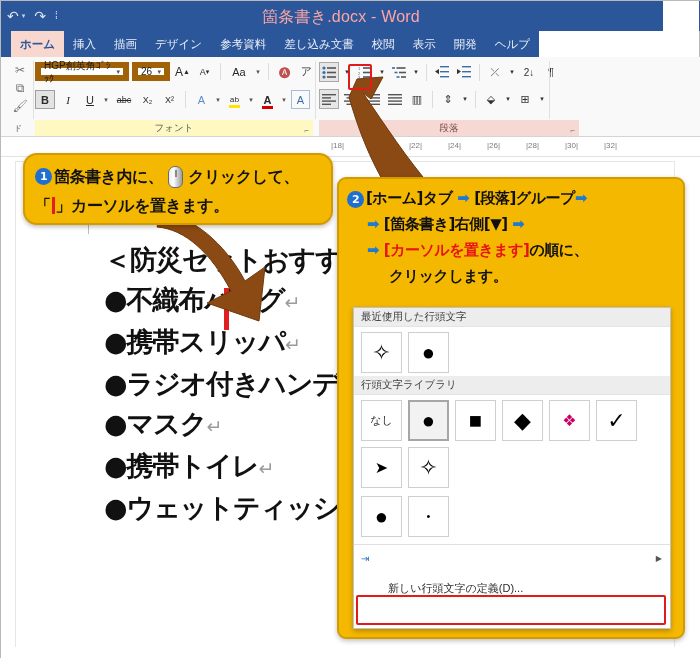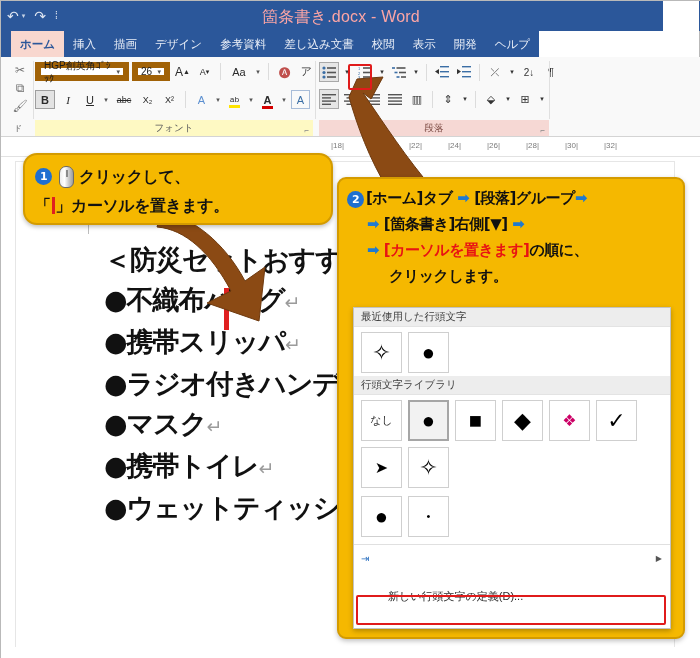--- a/index.html
+++ b/index.html
@@ -99,21 +99,21 @@
     font-size:11px; color:#333;
   }
   .pic.sel{ background:#e6e6e6; border:1px solid #a9a9a9;}
 
   
   .grp-label{
     position:absolute; bottom:0; height:16px; font-size:9.5px; color:#5a5a5a;
     display:flex; align-items:center; justify-content:center;
   }
   #label-font{ left:34px; width:278px; background:#fef9c3; }
-  #label-para{ left:318px; width:230px; background:#f6d8d4; color:#7c4a43;}
+  #label-para{ left:318px; width:260px; background:#f6d8d4; color:#7c4a43;}
   #label-clip{ left:0px; width:34px; background:#f9f9f9; font-size:8px;}
   .dialog-launch{ position:absolute; right:4px; bottom:1px; font-size:8px; color:#8a8a8a;}
 
   
   #bullet-btn-highlight{
     position:absolute; left:347px; top:63px; width:24px; height:26px;
     border:2px solid #e01b1b; border-radius:2px; z-index:6;
   }
 
   
@@ -237,21 +237,21 @@
   .tile .gl.mid{ font-size:16px;}
   .tile .txt{ font-size:11px; color:#2b2b2b;}
   .menu-divider{ height:1px; background:#e0e0e0; margin:4px 0 0 0;}
   .menu-cmd{
     height:26px; display:flex; align-items:center; font-size:11px; color:#2b2b2b;
     padding-left:7px; position:relative;
   }
   .menu-cmd .cmdic{ width:20px; color:#2b70c0; font-size:10px;}
   .menu-cmd .submenu-arrow{ position:absolute; right:8px; font-size:8px; color:#555;}
   #menu-cmd-new{
-    margin:12px 3px 0 3px; height:26px; display:flex; align-items:center;
+    margin:4px 3px 0 3px; height:26px; display:flex; align-items:center;
     font-size:11px; color:#2b2b2b; padding-left:30px;
     border:1px solid #ffffff;
   }
   #menu-new-highlight{
     position:absolute; left:2px; bottom:3px; width:310px; height:30px;
     border:2px solid #e01b1b; border-radius:2px; pointer-events:none;
   }
 
   
   #bottom-strip{
@@ -536,20 +536,21 @@
     <path d="M8 4 C38 6, 72 34, 92 72 L112 58 L106 112 L54 94 L78 82 C58 44, 32 20, 4 18 Z" fill="#8b4a14" stroke="#6e3a0f" stroke-width="1"></path>
   </svg>
 
   <svg id="arrow-ribbon" viewBox="0 0 130 120">
     <path d="M34 6 L60 4 L48 26 L40 20 C62 52, 84 86, 110 116 L66 118 C46 86, 34 52, 26 24 Z" fill="#8b4a14" stroke="#6e3a0f" stroke-width="1"></path>
   </svg>
 
   <div id="callout-1">
     <div class="co1-line">
       <span class="badge-num">1</span>
+      <span>箇条書き内に、</span>
       <span id="mouse-glyph"></span>
       <span>クリックして、</span>
     </div>
     <div class="co1-line">
       <span>「</span>
         <span class="red-bar"></span>
         <span>」カーソルを置きます。</span>
     </div>
   </div>
 

